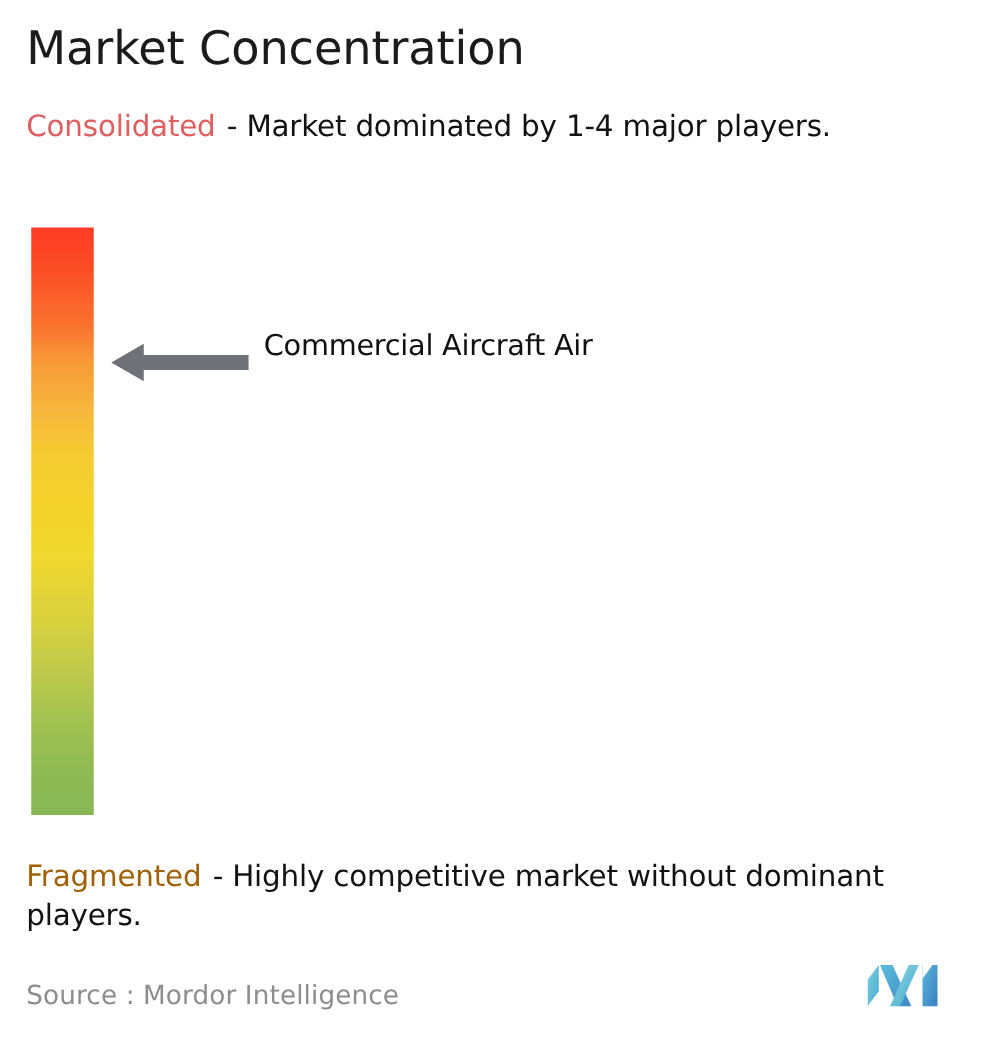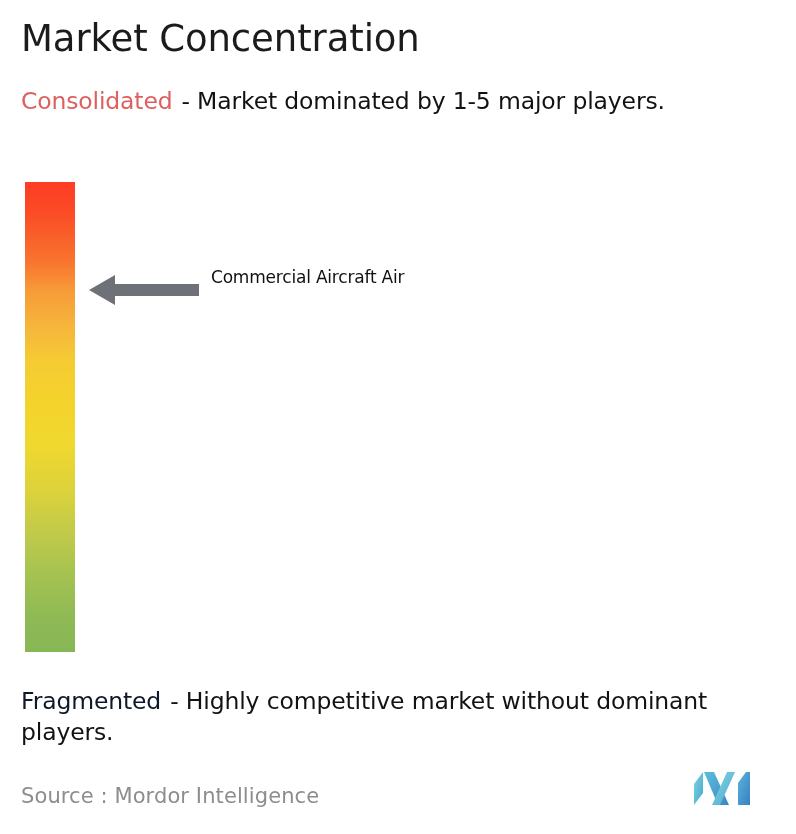--- a/index.html
+++ b/index.html
@@ -42,21 +42,21 @@
     color: #121212;
     letter-spacing: -0.15px;
   }
   #legend-top    { top: 86px; }
   #legend-bottom { top: 686px; }
 
   .legend-term {
     font-weight: 400;
   }
   .term-consolidated { color: #dd5f5f; text-align: center; }
-  .term-fragmented   { color: #0f172a; }
+  .term-fragmented   { color: #a16207; }
   .legend-desc { color: #121212; }
   .legend-gap { display: inline-block; width: 9px; }
 
   
   #scale-bar {
     position: absolute;
     left: 25px;
     top: 182px;
     width: 50px;
     height: 470px;
@@ -86,21 +86,21 @@
     width: 110px;
     height: 34px;
   }
 
   
   #callout-label {
     position: absolute;
     left: 211px;
     top: 259px;
     width: 420px;
-    font-size: 17px;
+    font-size: 23px;
     line-height: 36px;
     color: #111111;
     letter-spacing: -0.2px;
   }
 
   
   #source-line {
     position: absolute;
     left: 21px;
     top: 782px;
@@ -119,21 +119,21 @@
   }
 </style>
 </head>
 <body>
 
 <div id="canvas">
 
   <div id="page-title">Market Concentration</div>
 
   <div id="legend-top" class="legend-block">
-    <span class="legend-term term-consolidated">Consolidated</span><span class="legend-gap"></span><span class="legend-desc">- Market dominated by 1-5 major players.</span>
+    <span class="legend-term term-consolidated">Consolidated</span><span class="legend-gap"></span><span class="legend-desc">- Market dominated by 1-4 major players.</span>
   </div>
 
   <div id="scale-bar"></div>
 
   <svg id="pointer-arrow" viewBox="0 0 110 34">
     <polygon points="0,17 26,2 26,11 110,11 110,23 26,23 26,32" fill="#6e7177"></polygon>
   </svg>
 
   <div id="callout-label">
     <div>Commercial Aircraft Air</div>

